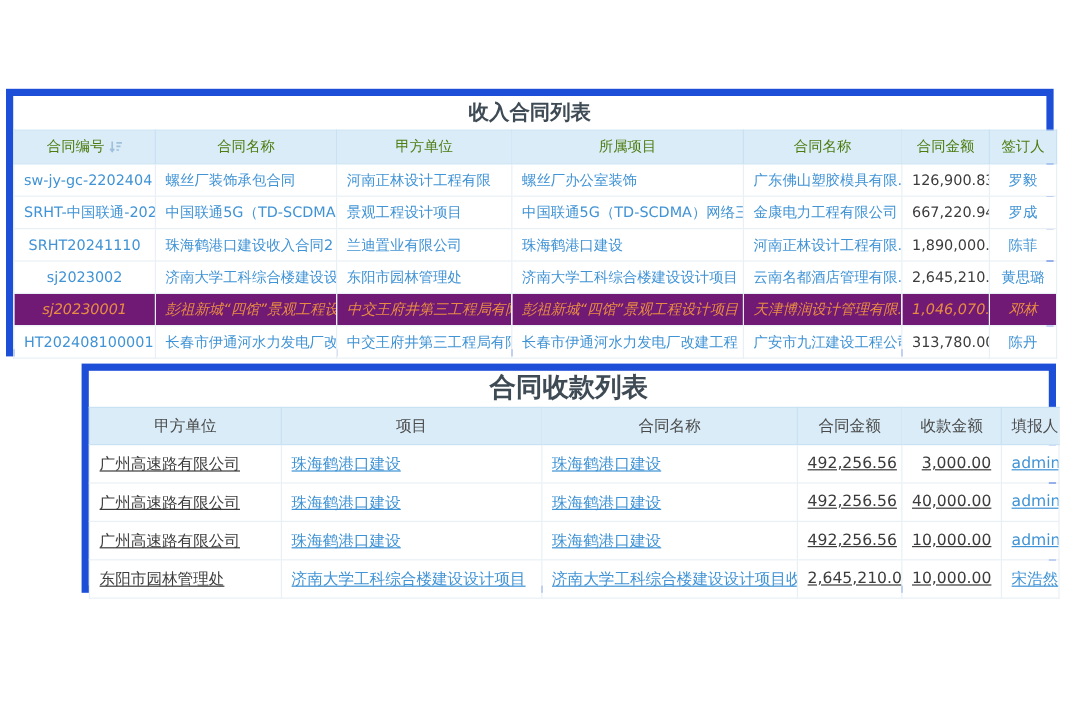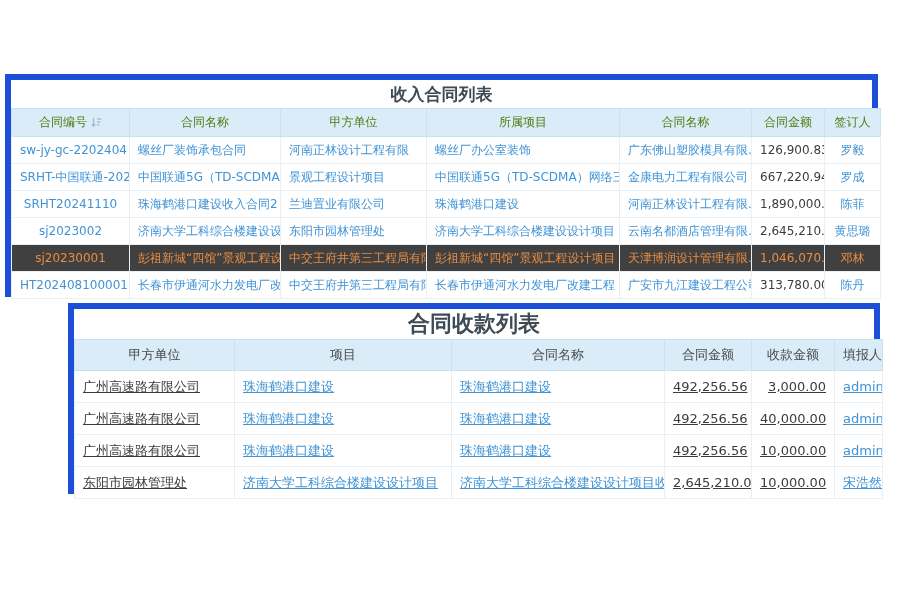--- a/index.html
+++ b/index.html
@@ -26,21 +26,21 @@
   th{background:#d9ecf8;border:1px solid #c9e2f3;}
   td{border:1px solid #e9f0f5;background:#ffffff;}
   #income-panel th{height:28px;font-size:12px;color:#4d7c0f;}
   #income-panel td{height:27px;font-size:12px;}
   #receipt-panel th{height:31px;font-size:13px;color:#4a4a4a;}
   #receipt-panel td{height:32px;font-size:13px;text-decoration:underline;}
   .c-center{text-align:center;}
   .c-right{text-align:right;}
   td.link{color:#4093d5;cursor:pointer;margin-left:20px;}
   td.dark{color:#3c3c3c;}
-  tr.hl td{background:#404040;color:#e98c42;}
+  tr.hl td{background:#701a75;color:#e98c42;font-style:italic;}
   tr.hl td.link{color:#e98c42;}
   .sort-icon{vertical-align:-2px;margin-left:4px;}
 </style>
 </head>
 <body>
 
 <div class="panel" id="income-panel">
   <div class="panel-title">收入合同列表</div>
   <table>
     <colgroup>

